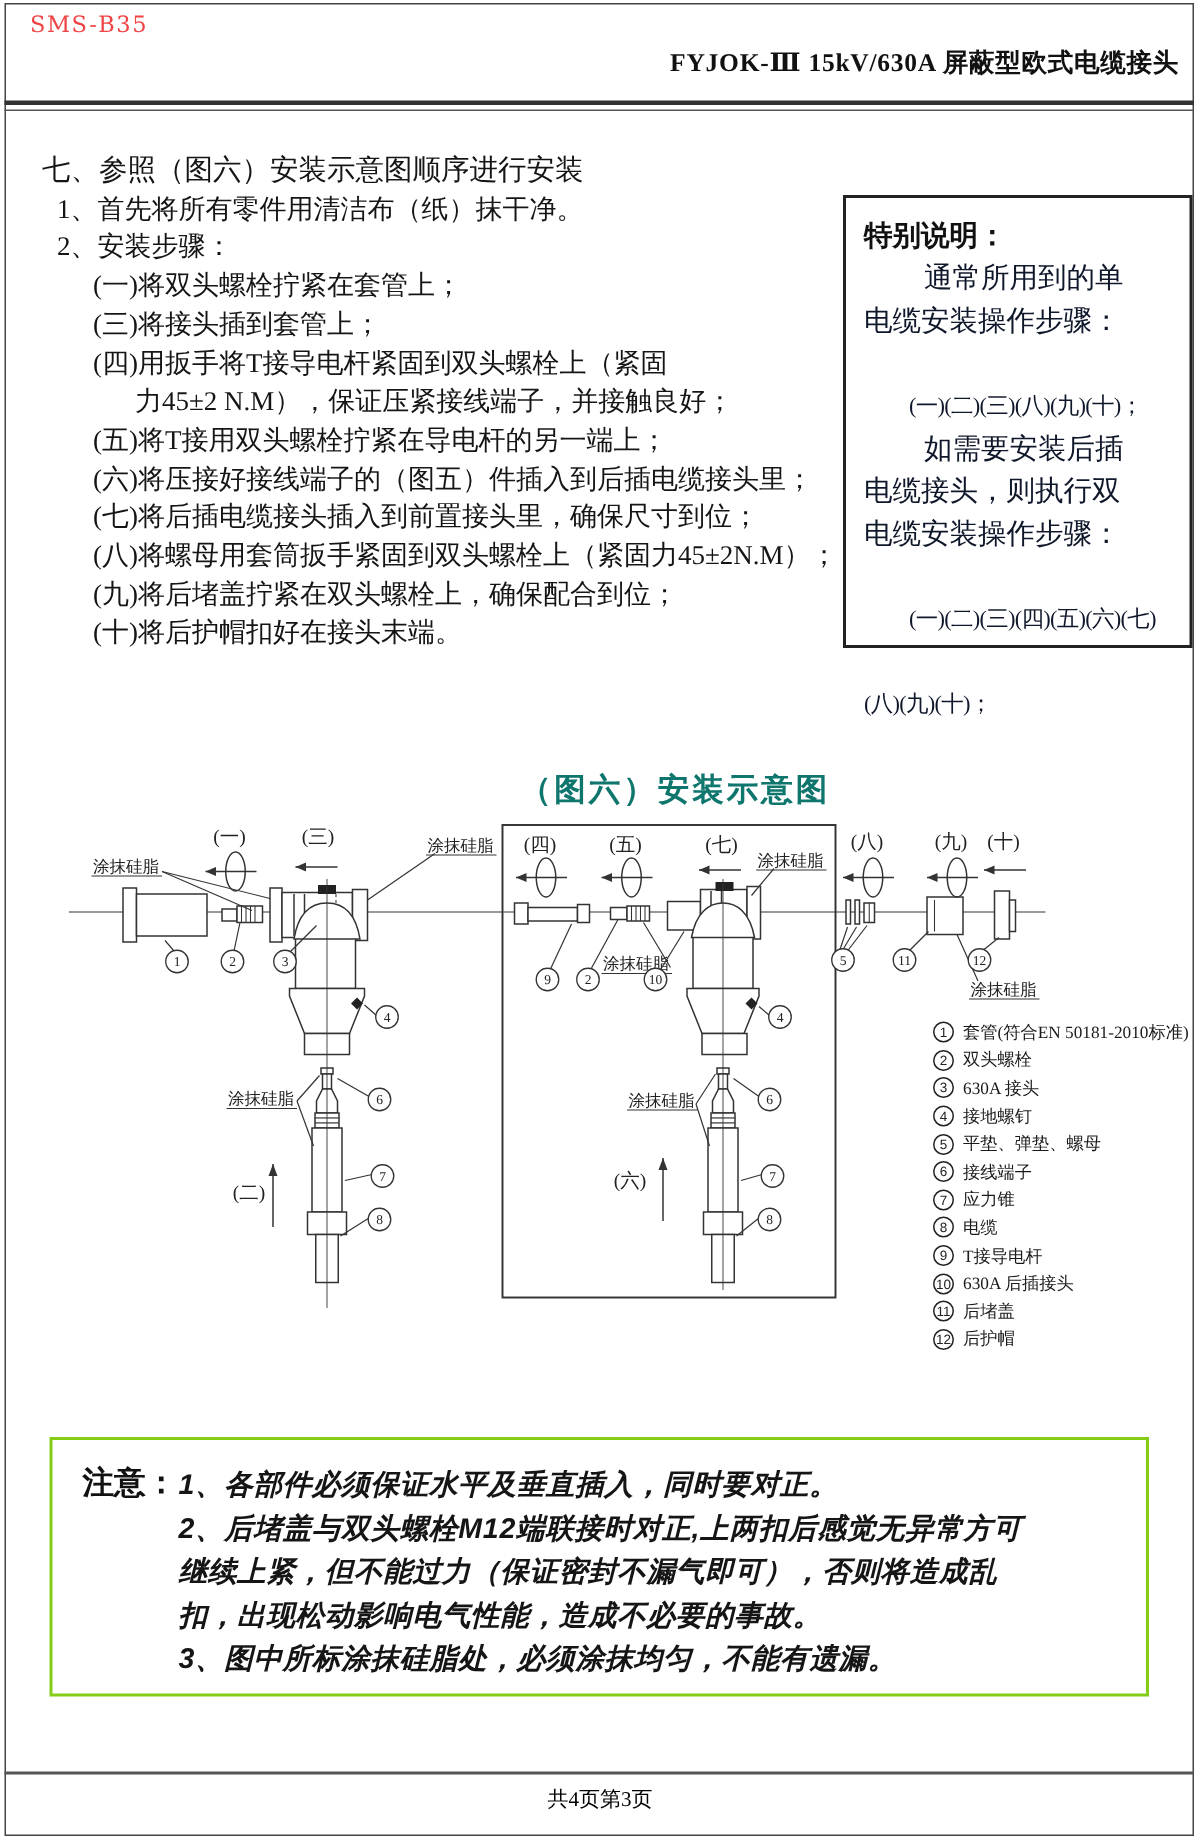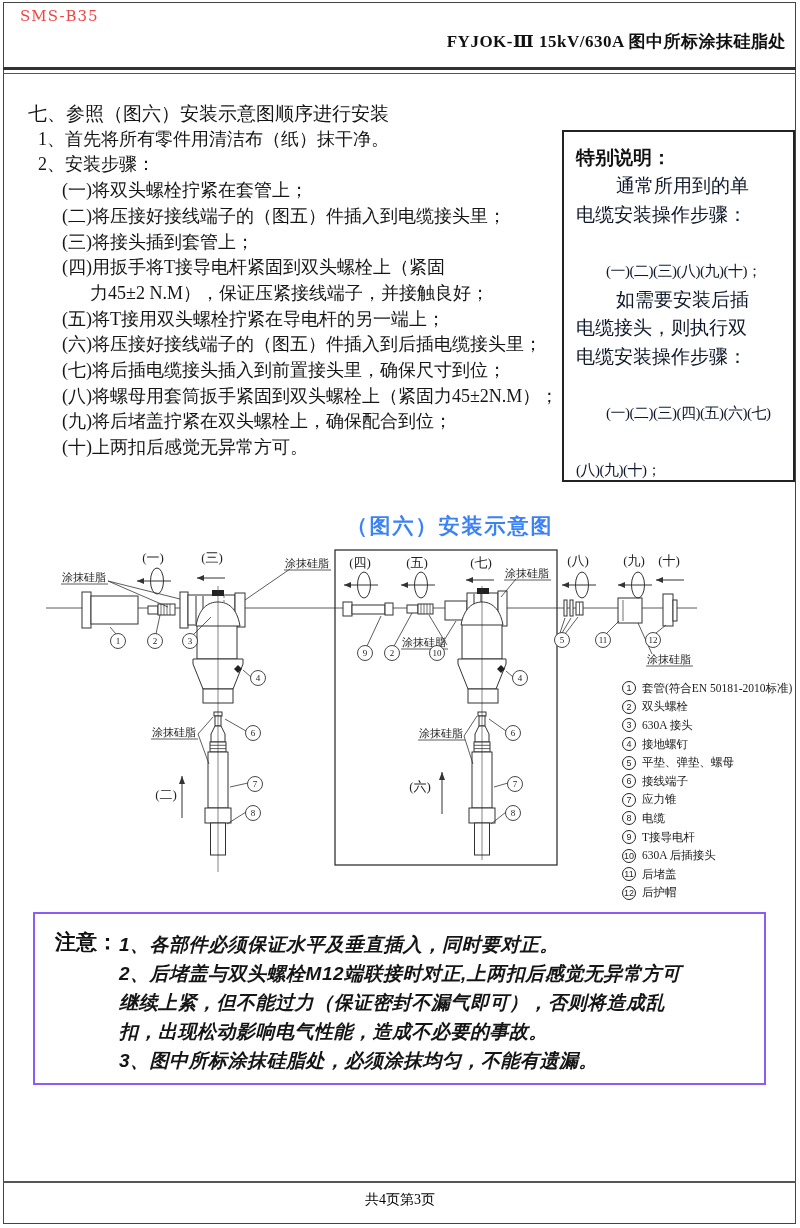--- a/index.html
+++ b/index.html
@@ -22,79 +22,78 @@
 
   
   .main-text { position:absolute; left:26px; top:101px; width:545px; font-size:18px; line-height:25.7px; color:#151515; }
   .main-text .ln { white-space:nowrap; }
   .main-text .h { font-size:19px; padding-left:2px; }
   .main-text .a { padding-left:12px; }
   .main-text .s { padding-left:36px; }
   .main-text .c { padding-left:64px; }
 
   
-  .special-box { position:absolute; left:562px; top:130px; width:233px; height:352px; border:2px solid #222; padding:12px 8px 0 12px; }
+  .special-box { position:absolute; left:562px; top:130px; width:233px; height:302px; border:2px solid #222; padding:12px 8px 0 12px; }
   .special-title { font-size:19px; font-weight:bold; font-family:"Liberation Sans","DejaVu Sans",sans-serif; line-height:28px; color:#111; }
   .special-box .sl { font-size:19px; line-height:28.5px; white-space:nowrap; color:#0f172a; }
   .special-box .sl.ind { padding-left:40px; }
   .special-box .sl.num { font-size:15px; letter-spacing:-0.5px;margin-top:28px; }
   .special-box .sl.num.ind { padding-left:30px; }
 
   
-  .fig-title { position:absolute; left:250px; top:512px; width:400px; text-align:center; font-size:21px; font-weight:bold; letter-spacing:2px; color:#3b82f6; }
+  .fig-title { position:absolute; left:250px; top:512px; width:400px; text-align:center; font-size:21px; font-weight:bold; letter-spacing:2px; color:#0f766e; }
 
   
   .diagram { position:absolute; left:0; top:545px; }
   .diagram text { font-family:"Liberation Serif","DejaVu Serif",serif; fill:#222; }
   .diagram .lbl { font-size:13px; }
   .diagram .grease { font-size:11px; }
   .diagram .cnum { font-size:9px; }
 
   
   .legend { position:absolute; left:622px; top:679px; }
   .legend-row { display:flex; align-items:center; height:18.6px; }
   .legend-num { flex:0 0 14px; width:14px; height:14px; border:1px solid #222; border-radius:50%; font-size:9px; line-height:12px; text-align:center; font-family:"Liberation Sans","DejaVu Sans",sans-serif; color:#222; }
   .legend-label { margin-left:6px; font-size:11.5px; white-space:nowrap; color:#1a1a1a; }
 
   
-  .notice-box { position:absolute; left:33px; top:912px; width:733px; height:173px; border:2px solid #8b5cf6; }
+  .notice-box { position:absolute; left:33px; top:958px; width:733px; height:173px; border:2px solid #84cc16; }
   .notice-label { position:absolute; left:20px; top:14px; font-size:21px; font-weight:bold; font-family:"Liberation Sans","DejaVu Sans",sans-serif; color:#111; }
   .notice-lines { position:absolute; left:84px; top:16px; font-size:19px; font-weight:bold; line-height:29px; letter-spacing:0.5px; font-family:"Liberation Sans","DejaVu Sans",sans-serif; color:#151515;font-style:italic; }
   .notice-lines .nl { white-space:nowrap; }
 
   
   .footer-text { position:absolute; left:320px; top:1191px; width:160px; text-align:center; font-size:14px; color:#000000; }
 </style>
 </head>
 <body>
 
 <div class="page">
   <div class="page-border"></div>
   <div class="hline thick"></div>
   <div class="hline thin"></div>
   <div class="hline footline"></div>
 
   <div class="doc-code">SMS-B35</div>
-  <div class="product-title">FYJOK-Ⅲ 15kV/630A 图中所标涂抹硅脂处</div>
+  <div class="product-title">FYJOK-Ⅲ 15kV/630A 屏蔽型欧式电缆接头</div>
 
   <div class="main-text">
     <div class="ln h">七、参照（图六）安装示意图顺序进行安装</div>
     <div class="ln a">1、首先将所有零件用清洁布（纸）抹干净。</div>
     <div class="ln a">2、安装步骤：</div>
     <div class="ln s">(一)将双头螺栓拧紧在套管上；</div>
-    <div class="ln s">(二)将压接好接线端子的（图五）件插入到电缆接头里；</div>
     <div class="ln s">(三)将接头插到套管上；</div>
     <div class="ln s">(四)用扳手将T接导电杆紧固到双头螺栓上（紧固</div>
     <div class="ln c">力45±2 N.M），保证压紧接线端子，并接触良好；</div>
     <div class="ln s">(五)将T接用双头螺栓拧紧在导电杆的另一端上；</div>
     <div class="ln s">(六)将压接好接线端子的（图五）件插入到后插电缆接头里；</div>
     <div class="ln s">(七)将后插电缆接头插入到前置接头里，确保尺寸到位；</div>
     <div class="ln s">(八)将螺母用套筒扳手紧固到双头螺栓上（紧固力45±2N.M）；</div>
     <div class="ln s">(九)将后堵盖拧紧在双头螺栓上，确保配合到位；</div>
-    <div class="ln s">(十)上两扣后感觉无异常方可。</div>
+    <div class="ln s">(十)将后护帽扣好在接头末端。</div>
   </div>
 
   <div class="special-box">
     <div class="special-title">特别说明：</div>
     <div class="sl ind">通常所用到的单</div>
     <div class="sl">电缆安装操作步骤：</div>
     <div class="sl num ind">(一)(二)(三)(八)(九)(十)；</div>
     <div class="sl ind">如需要安装后插</div>
     <div class="sl">电缆接头，则执行双</div>
     <div class="sl">电缆安装操作步骤：</div>

